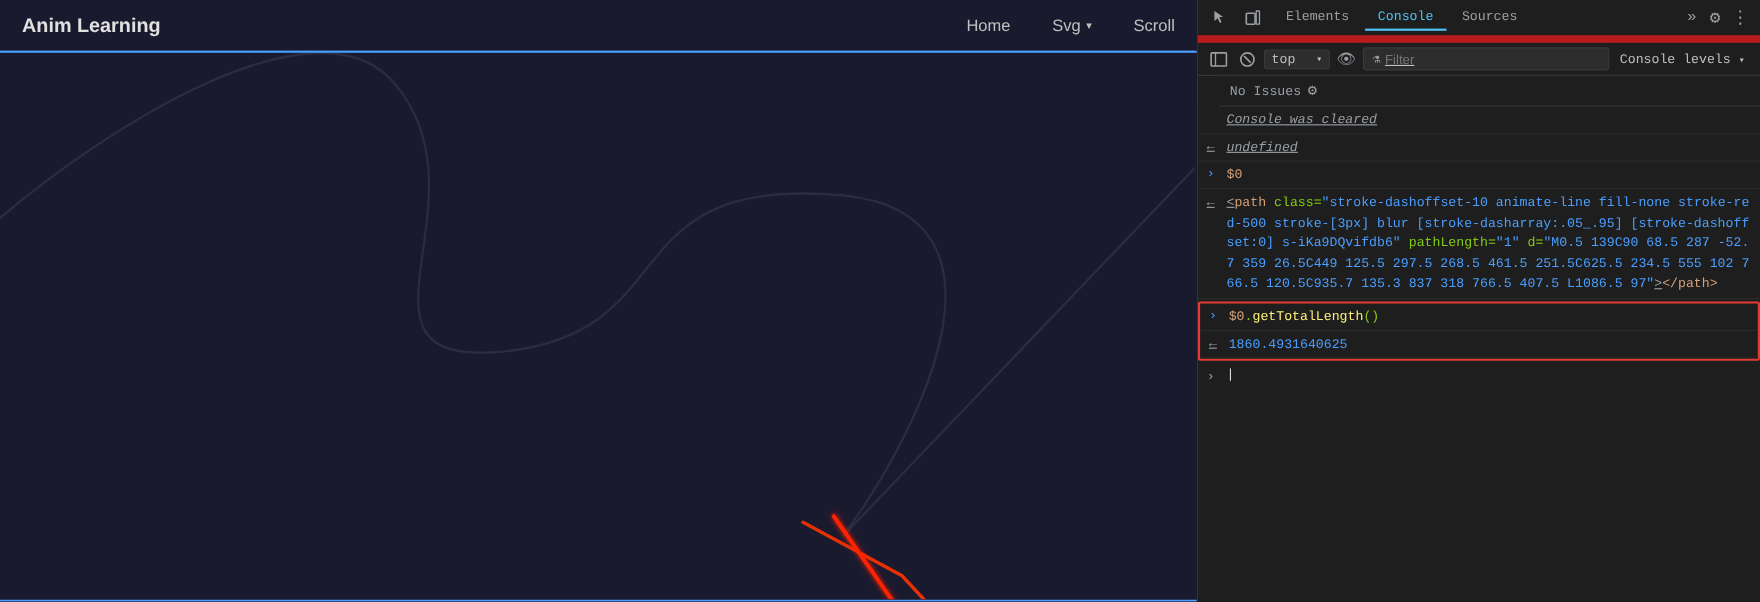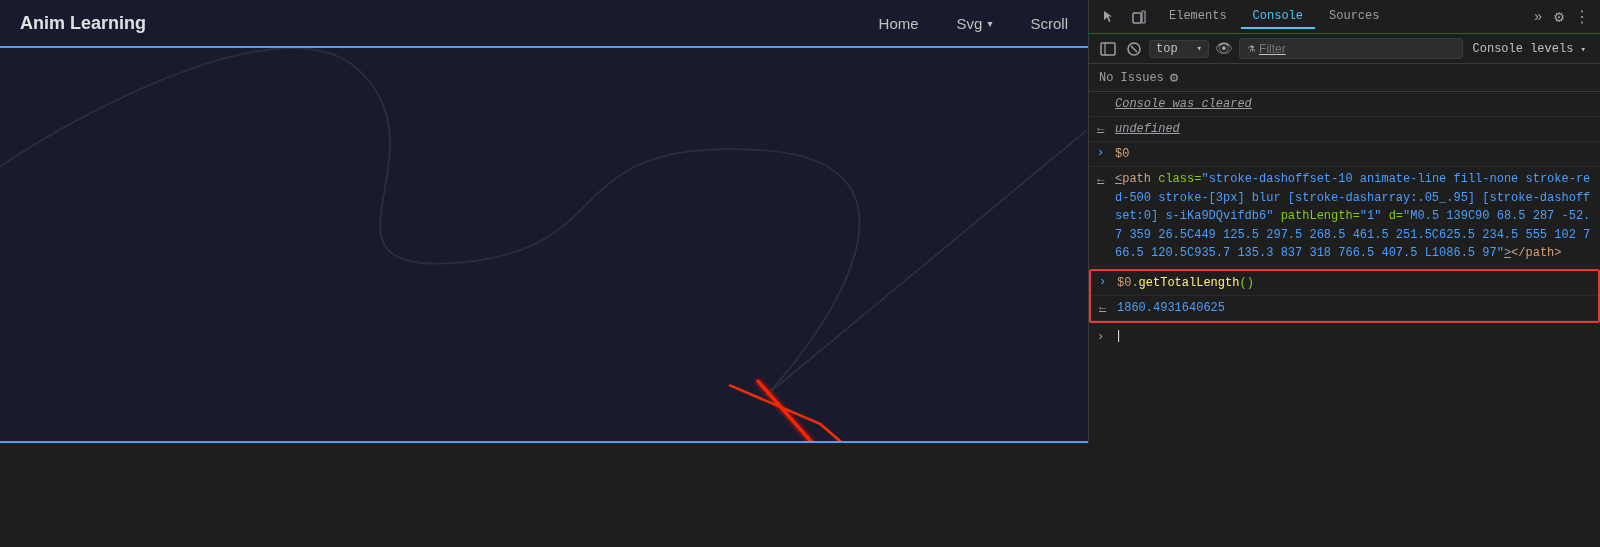--- a/index.html
+++ b/index.html
@@ -2,21 +2,21 @@
 <html><head>
   <meta charset="utf-8">
   <style>
     * { margin: 0; padding: 0; box-sizing: border-box; }
     body { display: flex; flex-direction: column; width: 1600px; height: 547px; overflow: hidden; font-family: Arial, sans-serif; background: #1e1e1e; }
 
     
     .main-container {
       display: flex;
       width: 1600px;
-      height: 443px;
+      height: 547px;
     }
 
     
     .webpage-panel {
       flex: 0 0 1088px;
       display: flex;
       flex-direction: column;
       background: #1a1a2e;
       position: relative;
       overflow: hidden;
@@ -93,21 +93,21 @@
       font-size: 12px;
     }
 
     
     .devtools-toolbar {
       display: flex;
       align-items: center;
       padding: 16px 8px;
       height: 34px;
       background: #1e1e1e;
-      border-bottom: 1px solid #b91c1c;
+      border-bottom: 7px solid #b91c1c;
       gap: 6px;
     }
 
     .dt-icon-btn {
       width: 24px;
       height: 24px;
       display: flex;
       align-items: center;
       justify-content: center;
       border-radius: 3px;
@@ -231,20 +231,21 @@
 
     
     .devtools-toolbar3 {
       display: flex;
       align-items: center;
       padding: 0 10px;
       height: 28px;
       border-bottom: 1px solid #3a3a3a;
       background: #1e1e1e;
       gap: 6px;
+      margin-left: 19px;
     }
 
     .no-issues-badge {
       color: #9aa0a6;
       font-size: 12px;
     }
 
     .gear-icon2 {
       color: #9aa0a6;
       cursor: pointer;

